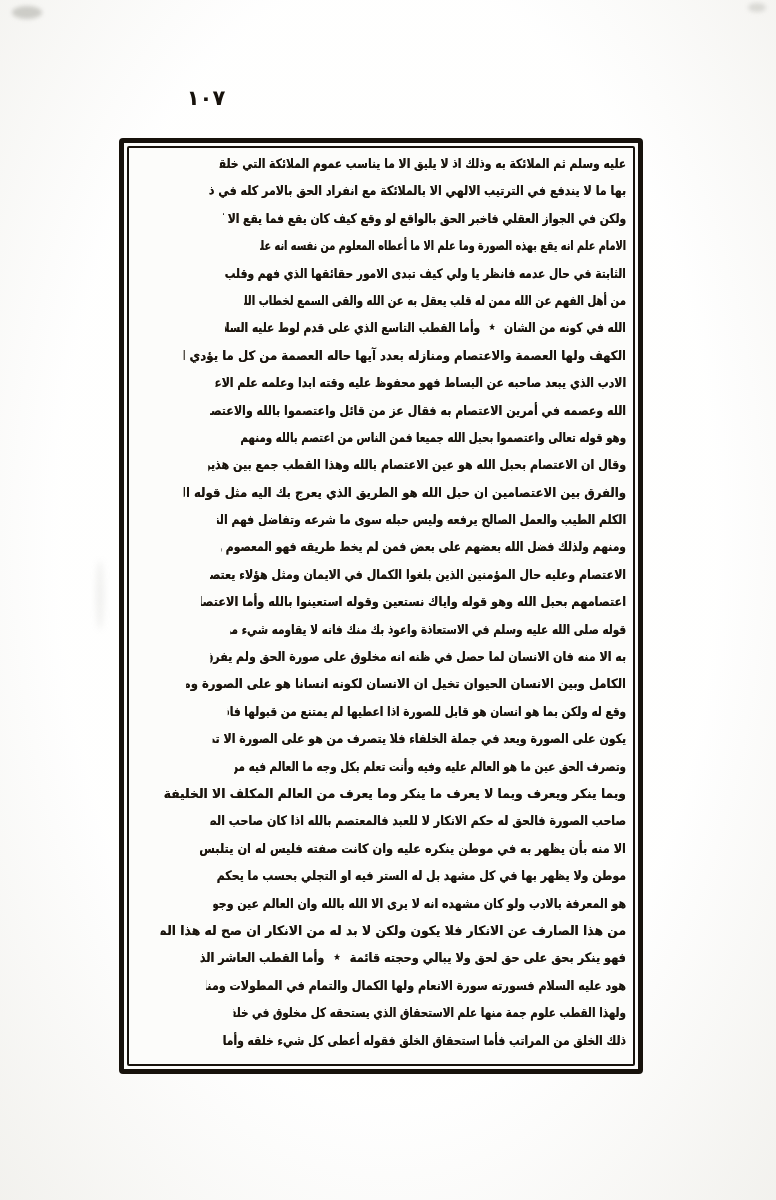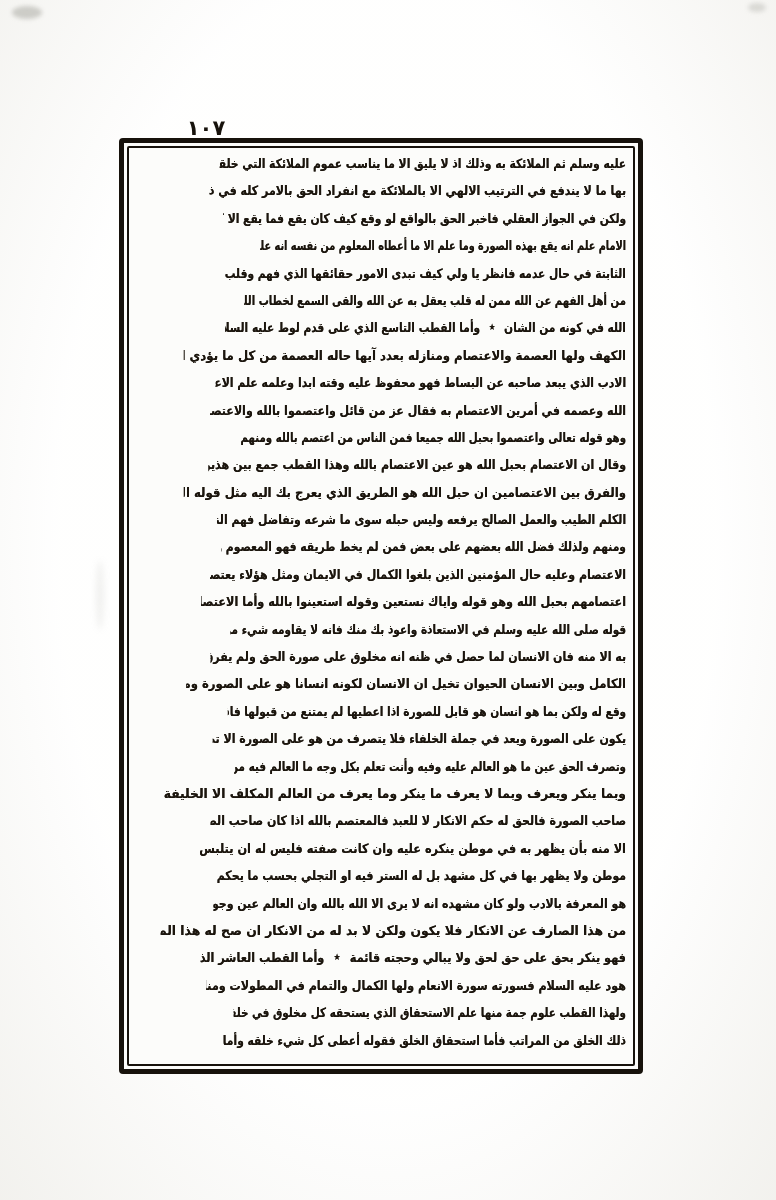--- a/index.html
+++ b/index.html
@@ -25,21 +25,20 @@
   .smudge.s3{left:96px;top:560px;width:8px;height:70px;background:rgba(140,138,130,0.12);filter:blur(3px);}
   .page-number{
     position:absolute;
     left:183px;top:86px;
     width:46px;
     text-align:center;
     font-size:21px;
     font-weight:bold;
     letter-spacing:3px;
     color:#17120c;
-    margin-top:30px;
   }
   .frame-outer{
     position:absolute;
     left:119px;top:138px;
     width:524px;height:936px;
     box-sizing:border-box;
     border:5px solid #17120c;
     border-radius:4px;
     background:#fcfcfa;
   }

